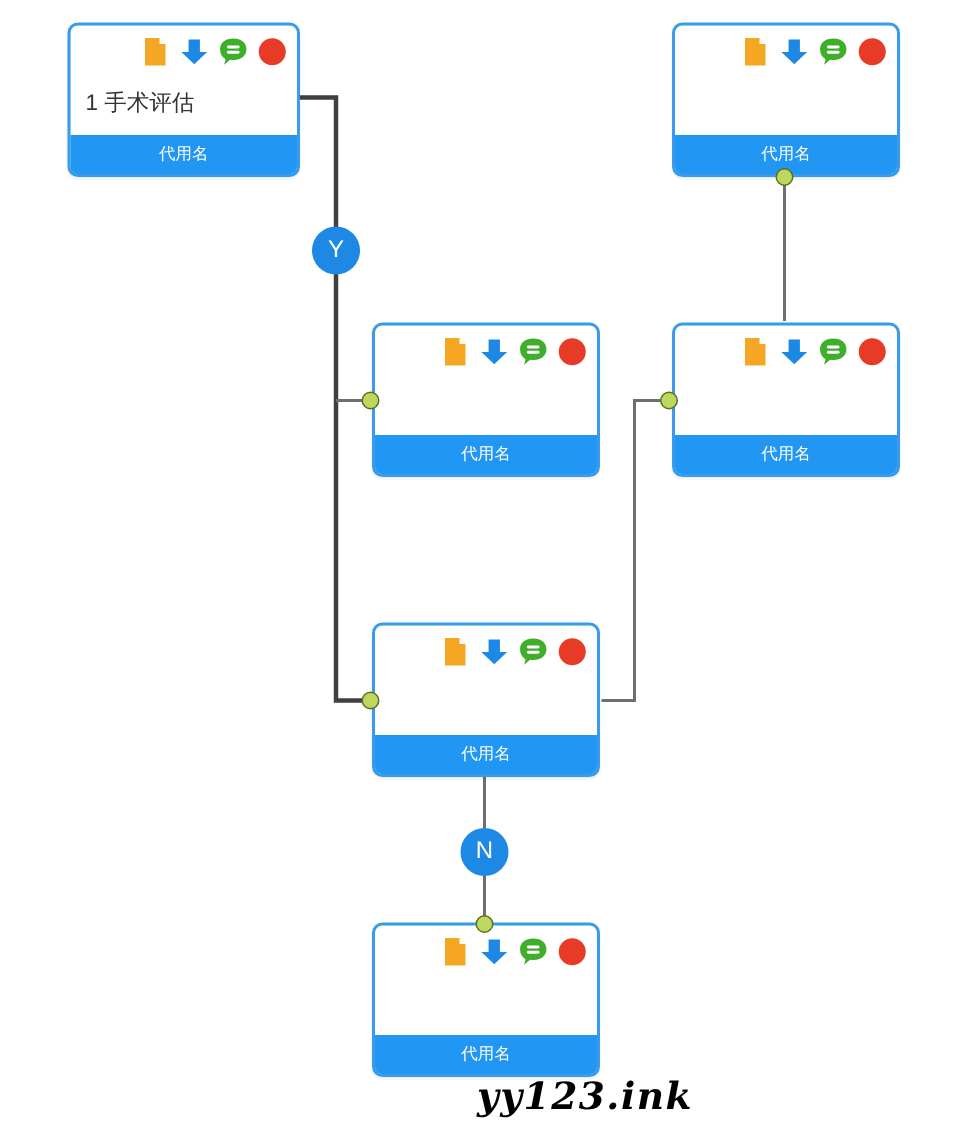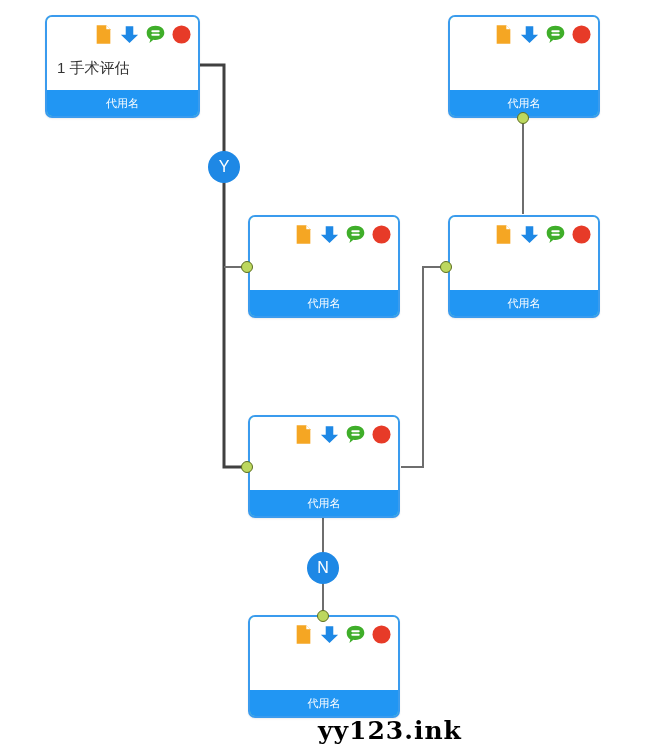--- a/index.html
+++ b/index.html
@@ -39,21 +39,21 @@
     display:flex;align-items:center;justify-content:center;cursor:pointer;
   }
   .port{
     position:absolute;z-index:3;width:10px;height:10px;border-radius:50%;
     background:var(--dot-fill);border:1.5px solid var(--dot-stroke);
     box-sizing:content-box;cursor:pointer;
   }
   #watermark{
     position:absolute;left:318px;top:716px;z-index:5;
     font-family:"DejaVu Serif", serif;font-weight:bold;font-size:25px;color:#000;
-    letter-spacing:1px;white-space:nowrap;
+    letter-spacing:1px;white-space:nowrap;font-style:italic;
   }
 </style>
 </head>
 <body>
 
 <div id="canvas">
 
   <svg id="wires" width="650" height="750">
       <polyline points="200,65 224,65 224,467 246,467" fill="none" stroke="#404040" stroke-width="3"></polyline>
       <polyline points="224,267 246,267" fill="none" stroke="#6e6e6e" stroke-width="2"></polyline>

